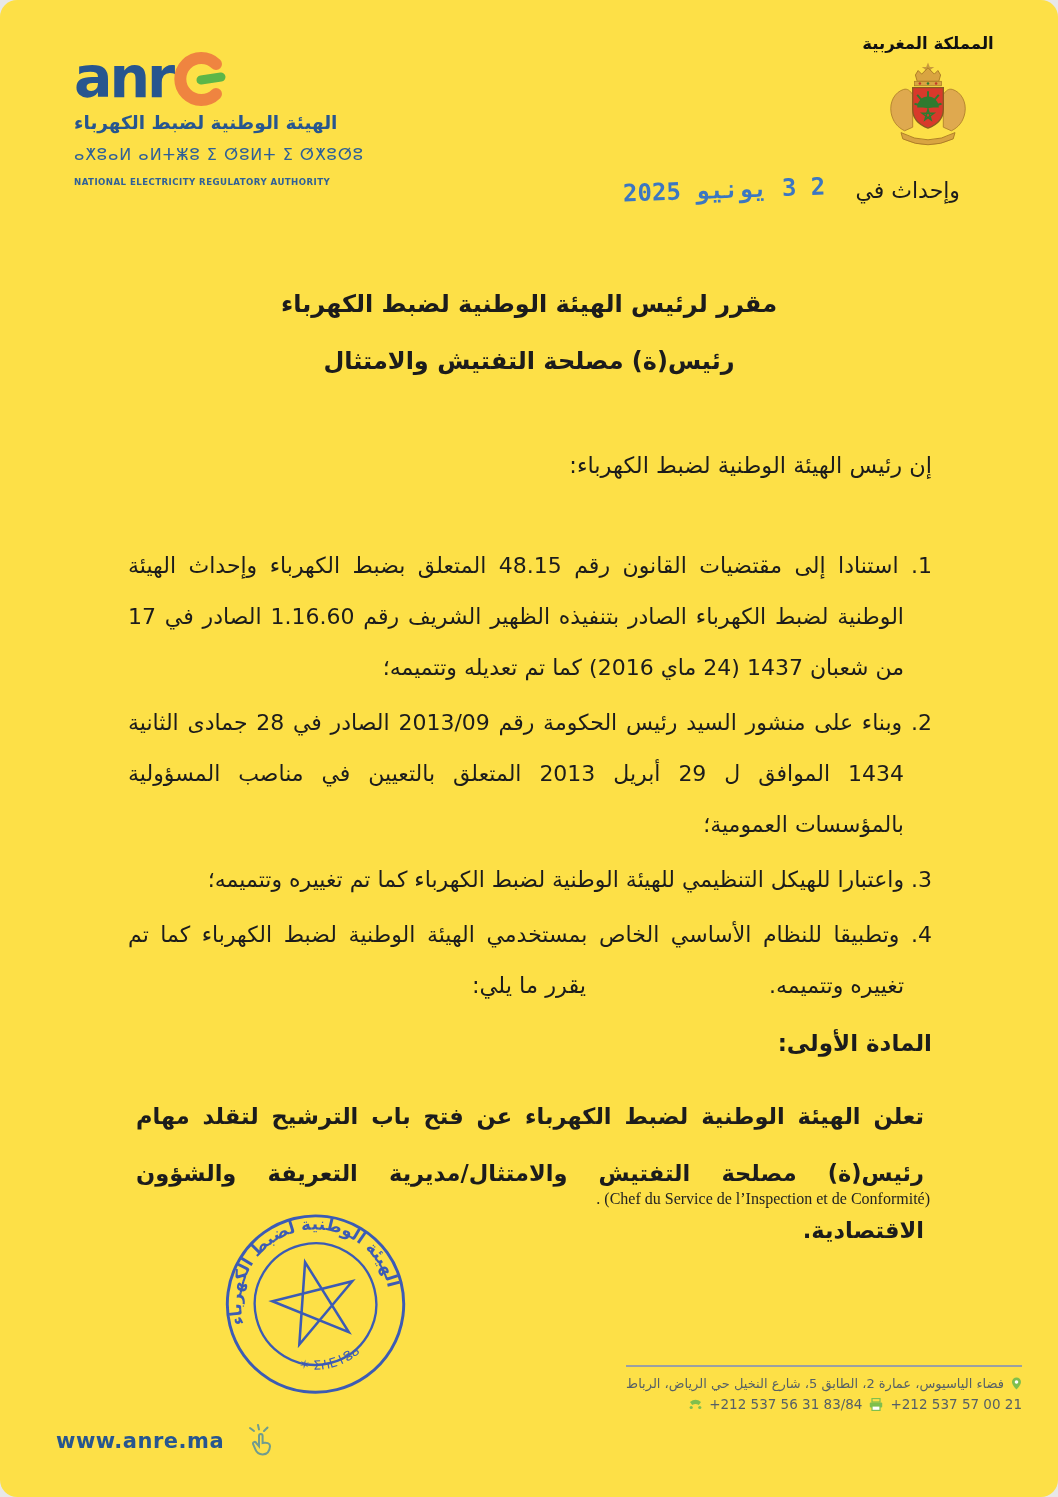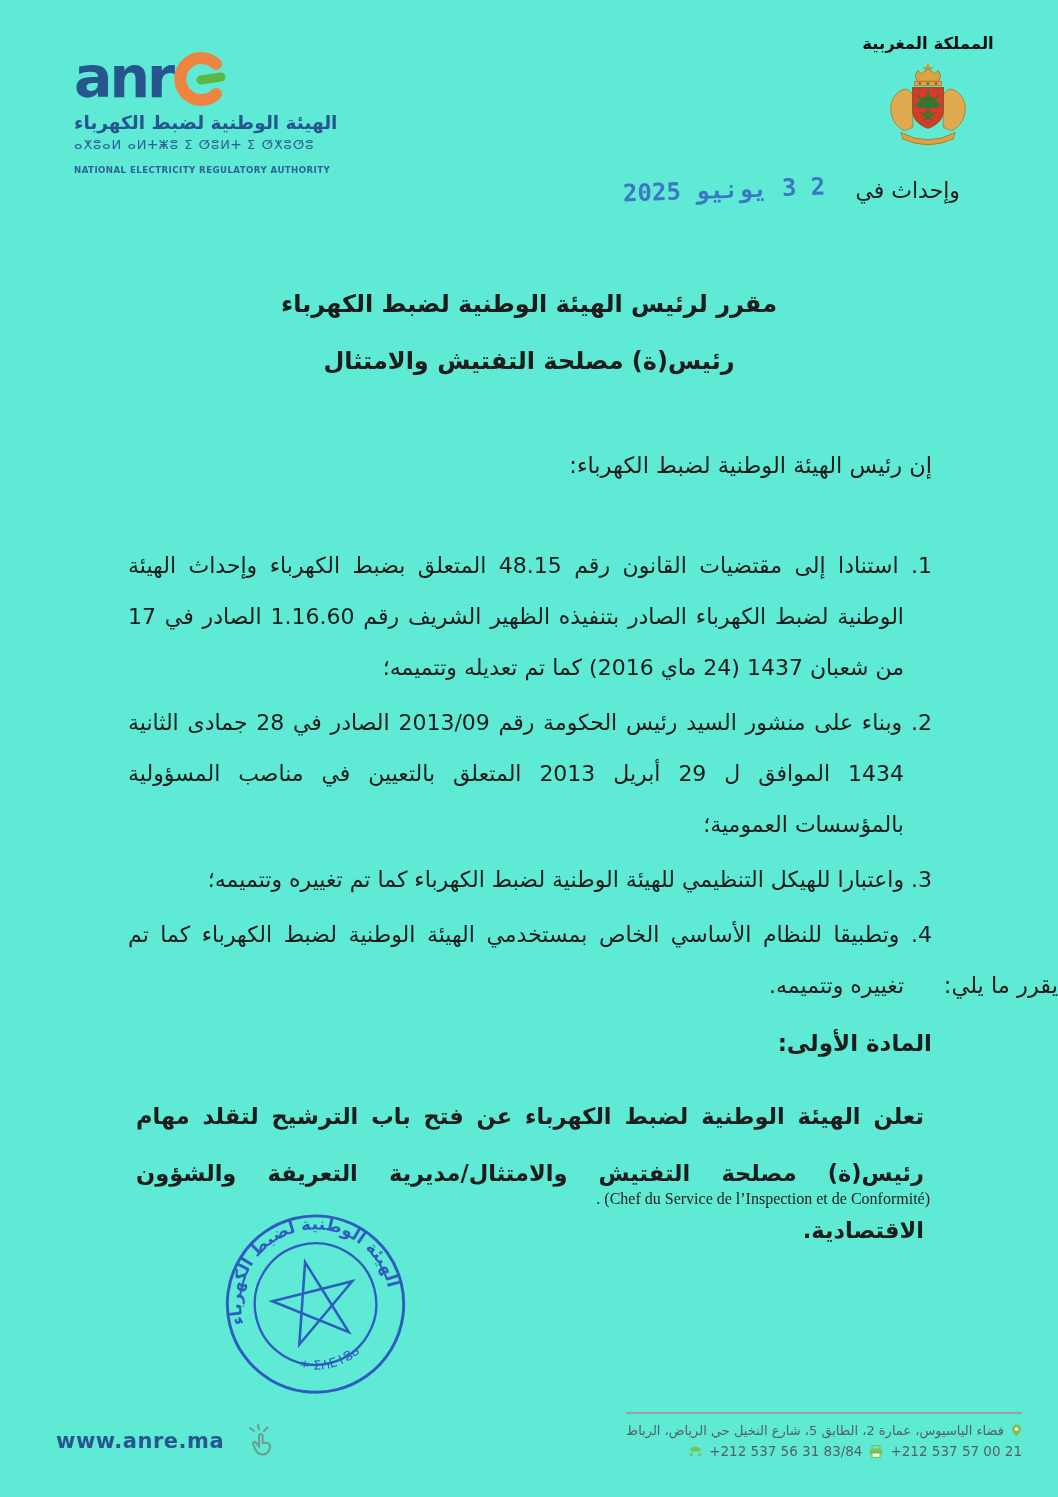--- a/index.html
+++ b/index.html
@@ -1,28 +1,29 @@
 <!DOCTYPE html>
 <html lang="ar"><head>
 <meta charset="utf-8">
 <style>
   html,body{margin:0;padding:0;background:#e8e8e8;}
   .page{
     position:relative;width:1058px;height:1497px;margin:0 auto;
-    background:#5eead4;overflow:hidden;
+    background:#fde047;overflow:hidden;
     font-family:"DejaVu Sans","Liberation Sans",sans-serif;
     color:#1c1c1c;
+    border-radius:17px;
   }
   
   .logo{position:absolute;left:74px;top:46px;width:200px;}
   .logo-row{display:flex;align-items:center;height:62px;}
   .wordmark{font-size:57px;font-weight:bold;color:#27568F;letter-spacing:-3px;line-height:1;}
   .logo-e{margin-left:2px;margin-top:4px;}
   .logo-ar{font-size:18.5px;font-weight:bold;color:#27568F;margin-top:4px;white-space:nowrap;}
-  .logo-tif{font-size:13px;color:#2F6098;letter-spacing:1px;margin-top:4px;white-space:nowrap;}
+  .logo-tif{font-size:16px;color:#2F6098;letter-spacing:1px;margin-top:12px;white-space:nowrap;}
   .logo-en{font-size:8.6px;font-weight:bold;color:#2F6098;letter-spacing:0.45px;margin-top:13px;white-space:nowrap;}
   
   .kingdom{position:absolute;right:42px;top:34px;width:176px;text-align:center;}
   .kingdom-title{font-size:16.5px;font-weight:bold;color:#111;}
   .coat{margin-top:4px;}
   
   .place-date{position:absolute;top:176px;right:98px;display:flex;direction:rtl;gap:30px;align-items:baseline;}
   .place{font-size:22px;}
   .date-stamp{
     font-family:"DejaVu Sans Mono","DejaVu Sans",monospace;
@@ -30,32 +31,32 @@
     letter-spacing:1px;transform:rotate(-2deg);white-space:nowrap;
   }
   
   .title{position:absolute;top:276px;left:0;right:0;text-align:center;
     font-size:24px;font-weight:bold;line-height:57px;direction:rtl;}
   .intro{position:absolute;top:452px;right:126px;font-size:22.5px;direction:rtl;}
   .preamble{position:absolute;top:540px;right:126px;left:128px;direction:rtl;
     font-size:22px;line-height:51px;}
   .preamble p{margin:0 0 4px 0;text-align:justify;text-align-last:start;
     padding-right:28px;text-indent:-28px;}
-  .decision{position:absolute;top:972px;left:0;right:0;font-size:22.5px;direction:rtl;}
+  .decision{position:absolute;top:972px;left:0;right:0;text-align:center;font-size:22.5px;direction:rtl;}
   .article-heading{position:absolute;top:1030px;right:126px;font-size:23px;font-weight:bold;direction:rtl;}
   .article-text{position:absolute;top:1080px;right:126px;left:128px;margin:8px;direction:rtl;
     font-size:22.5px;font-weight:bold;line-height:57px;text-align:justify;text-align-last:start;}
   .french{position:absolute;top:1190px;right:128px;direction:ltr;
     font-family:"Liberation Serif","DejaVu Serif",serif;font-size:16px;color:#222;}
   
   .stamp{position:absolute;left:218px;top:1206px;transform:rotate(-14deg);opacity:0.92;}
   
   .site{position:absolute;left:56px;top:1424px;display:flex;align-items:center;gap:20px;}
   .site-text{font-size:21px;font-weight:bold;color:#27568F;letter-spacing:0.5px;}
-  .contact{position:absolute;right:36px;top:1412px;width:396px;}
+  .contact{position:absolute;right:36px;top:1365px;width:396px;}
   .divider{border-top:2px solid #9aa0a3;margin-bottom:9px;}
   .addr-line,.phone-line{display:flex;direction:rtl;align-items:center;gap:7px;
     font-size:13px;color:#555f66;justify-content:flex-start;white-space:nowrap;}
   .phone-line{margin-top:5px;font-size:13.5px;}
   .num{direction:ltr;unicode-bidi:embed;}
 </style>
 </head>
 <body>
 
 <div class="page">

